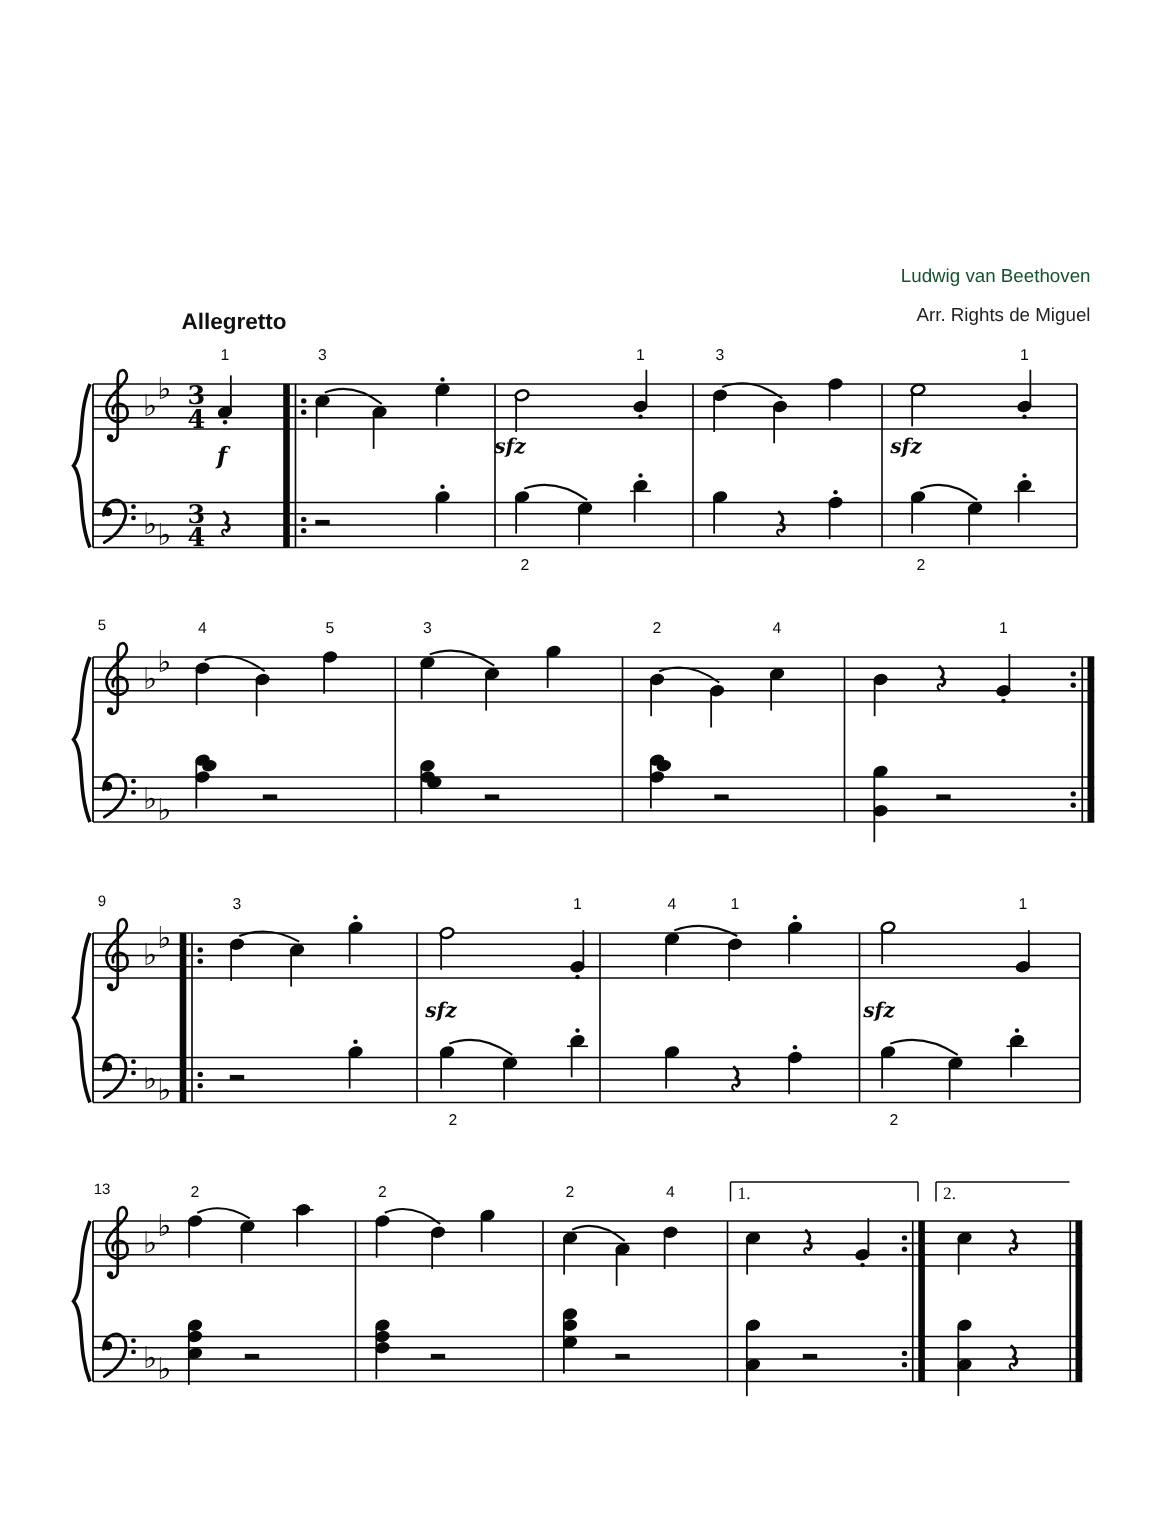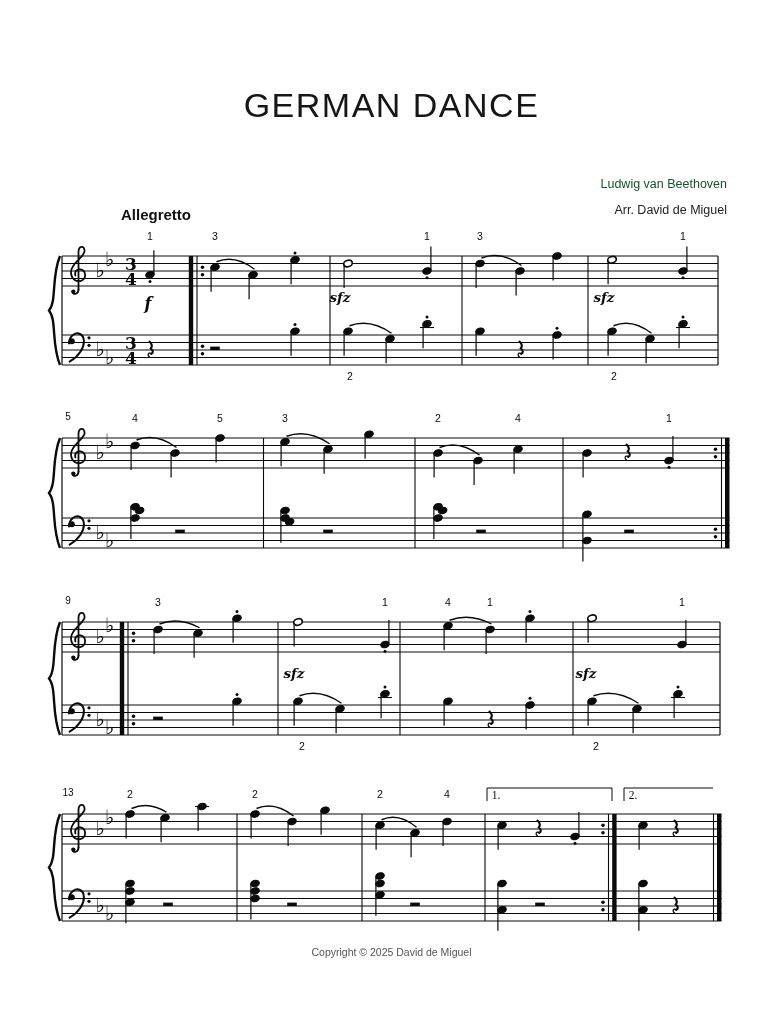--- a/index.html
+++ b/index.html
@@ -13,23 +13,22 @@
   .composer{position:absolute;right:56px;top:177px;font-size:12.5px;color:#14532d;}
   .arranger{position:absolute;right:56px;top:203px;font-size:12.5px;color:#222;}
   .tempo{position:absolute;left:121px;top:206px;font-size:15px;font-weight:bold;color:#111;}
   .foot1{position:absolute;left:0;top:946px;width:100%;text-align:center;font-size:10.5px;color:#555;}
   .foot2{position:absolute;left:0;top:961px;width:100%;text-align:center;font-size:10.5px;color:#555;}
 </style>
 </head>
 <body>
 
 <div class="page">
-  <div class="title">GERMAN DANCE</div>
   <div class="composer">Ludwig van Beethoven</div>
-  <div class="arranger">Arr. David de Miguel</div>
+  <div class="arranger">Arr. Rights de Miguel</div>
   <div class="tempo">Allegretto</div>
   <svg id="score-svg" width="783" height="1024" viewBox="0 0 783 1024">
       <g>
         <line x1="62" y1="256" x2="718" y2="256" stroke="#0a0a0a" stroke-width="1"></line>
         <line x1="62" y1="335" x2="718" y2="335" stroke="#0a0a0a" stroke-width="1"></line>
         <line x1="62" y1="263.5" x2="718" y2="263.5" stroke="#0a0a0a" stroke-width="1"></line>
         <line x1="62" y1="342.5" x2="718" y2="342.5" stroke="#0a0a0a" stroke-width="1"></line>
         <line x1="62" y1="271" x2="718" y2="271" stroke="#0a0a0a" stroke-width="1"></line>
         <line x1="62" y1="350" x2="718" y2="350" stroke="#0a0a0a" stroke-width="1"></line>
         <line x1="62" y1="278.5" x2="718" y2="278.5" stroke="#0a0a0a" stroke-width="1"></line>
@@ -435,14 +434,13 @@
         <ellipse cx="502" cy="909.75" rx="4.4" ry="3.15" transform="rotate(-18 502 909.75)" fill="#0a0a0a" stroke="#0a0a0a" stroke-width="1"></ellipse>
         <line x1="497.9" y1="884.5" x2="497.9" y2="930.75" stroke="#0a0a0a" stroke-width="1.2"></line>
         <rect x="535.2" y="902.6" width="9.6" height="3.4" fill="#0a0a0a"></rect>
         <ellipse cx="643" cy="883.5" rx="4.4" ry="3.15" transform="rotate(-18 643 883.5)" fill="#0a0a0a" stroke="#0a0a0a" stroke-width="1"></ellipse>
         <ellipse cx="643" cy="909.75" rx="4.4" ry="3.15" transform="rotate(-18 643 909.75)" fill="#0a0a0a" stroke="#0a0a0a" stroke-width="1"></ellipse>
         <line x1="638.9" y1="884.5" x2="638.9" y2="930.75" stroke="#0a0a0a" stroke-width="1.2"></line>
         <path d="M674.5,897.5 C677,900 678,902 675.8,904.5 C678.4,906.5 678.4,908.5 676.2,910" stroke="#0a0a0a" stroke-width="2.1" fill="none" stroke-linecap="round"></path>
         <path d="M676.2,909.4 C672.8,908 672,911.5 674.8,913.4" stroke="#0a0a0a" stroke-width="1.3" fill="none"></path>
       </g>
     </svg>
-  <div class="foot1">Copyright © 2025 David de Miguel</div>
 </div>
 
 </body></html>

